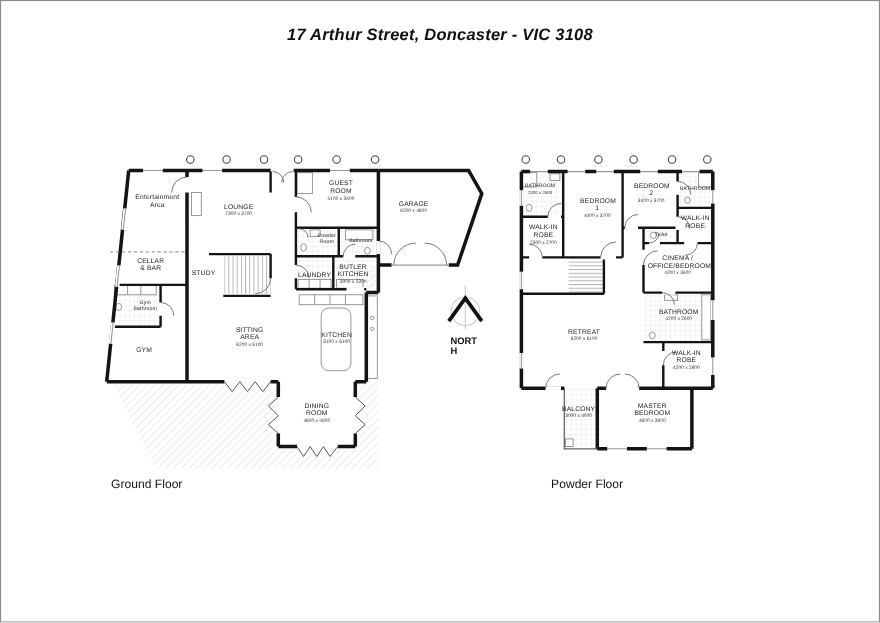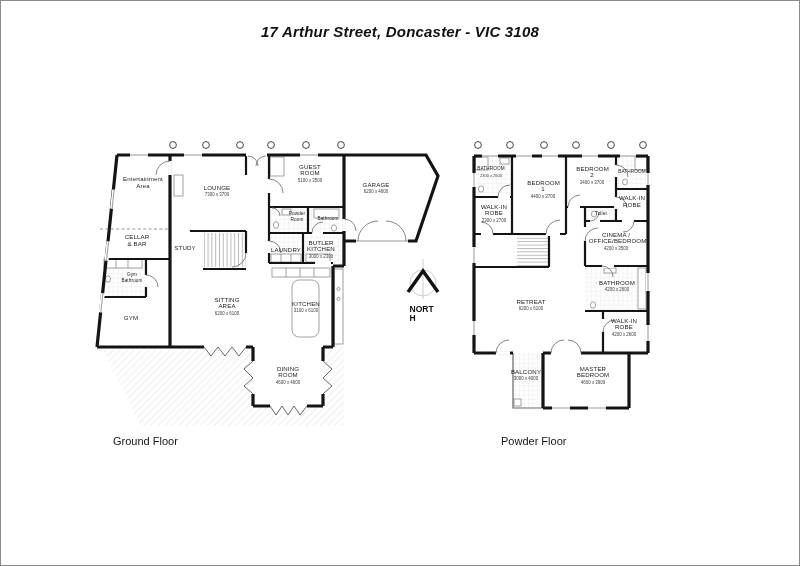--- a/index.html
+++ b/index.html
@@ -300,16 +300,16 @@
 
   <div class="north" style="left:398px;top:258px;width:48px;height:72px">
     <svg width="48" height="40">
       <line x1="24" y1="0" x2="24" y2="40" stroke="#cccccc" stroke-width="1"></line>
       <circle cx="24" cy="24" r="13" fill="none" stroke="#cccccc" stroke-width="1"></circle>
       <path d="M9,33 L24,12 L39,33" fill="none" stroke="#111" stroke-width="3.4"></path>
     </svg>
     <div class="north-label">NORTH</div>
   </div>
 
-  <div class="caption" style="left:112px;top:434px">Ground Floor</div>
+  <div class="caption" style="left:100px;top:434px">Ground Floor</div>
   <div class="caption" style="left:500px;top:434px">Powder Floor</div>
 
 </div>
 
 </body></html>

